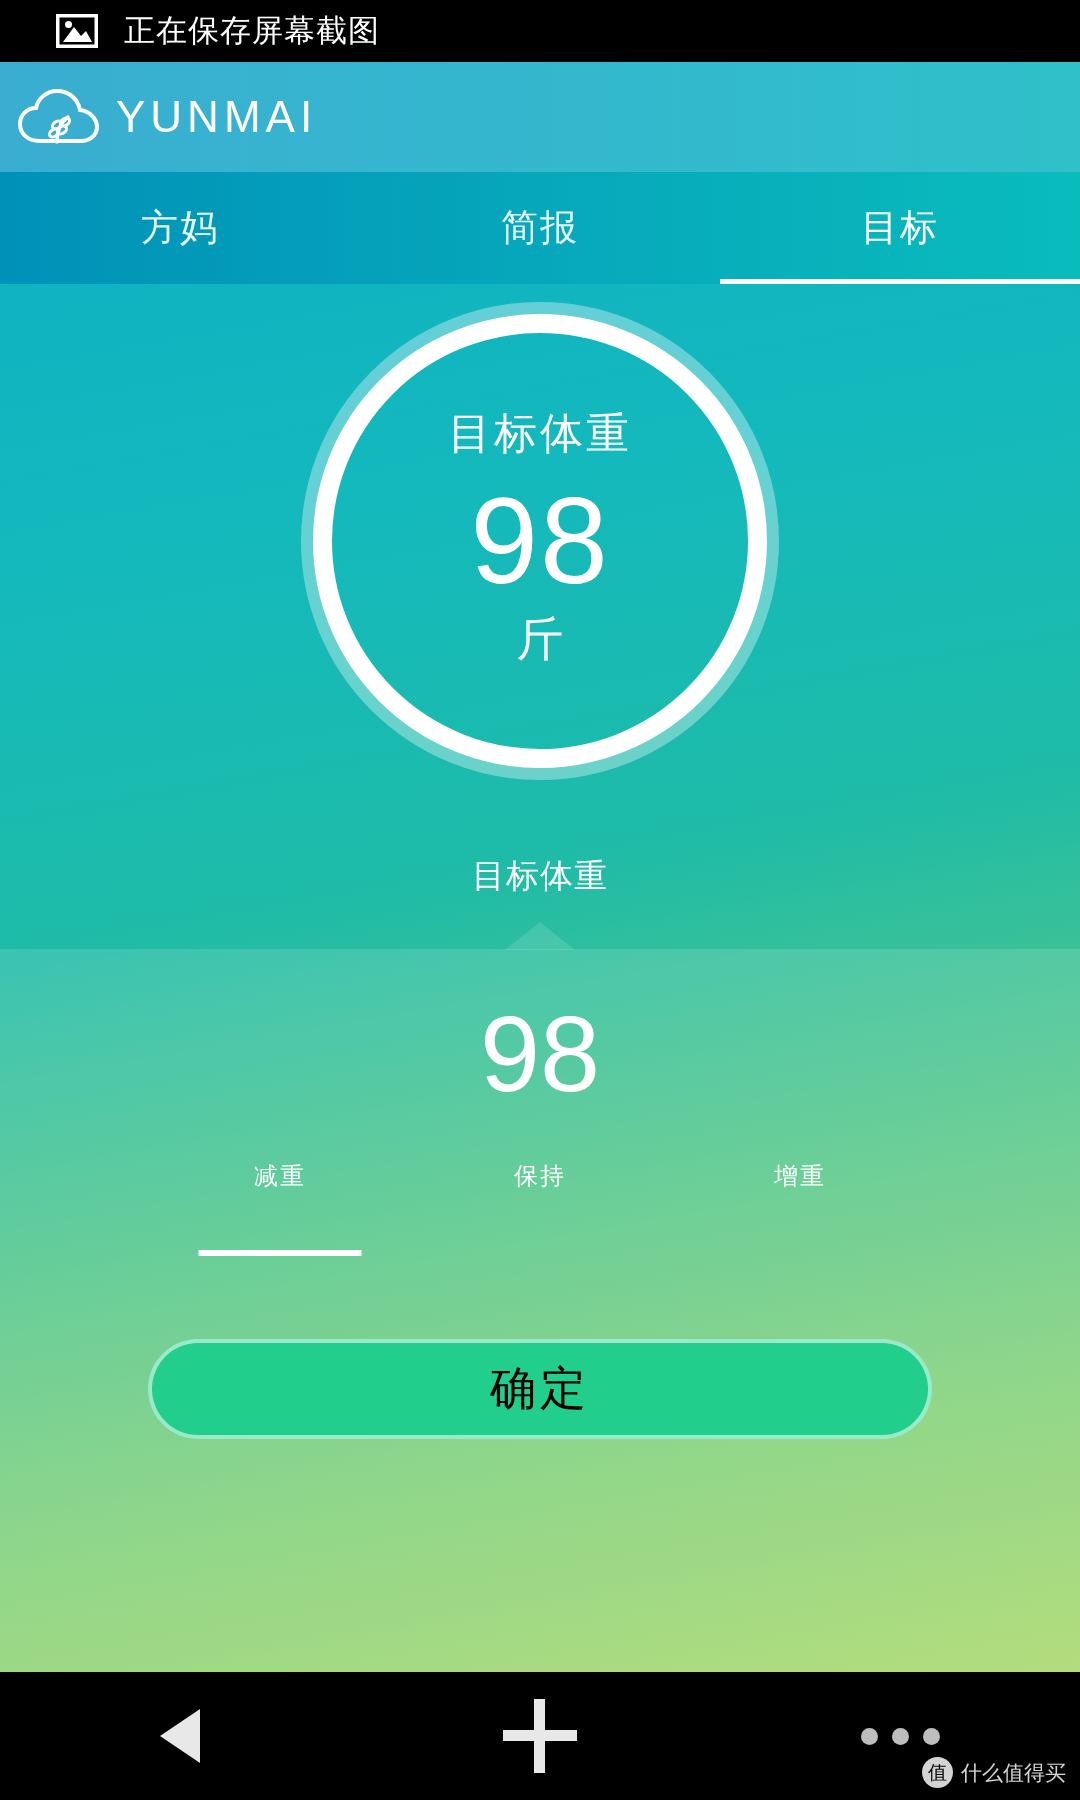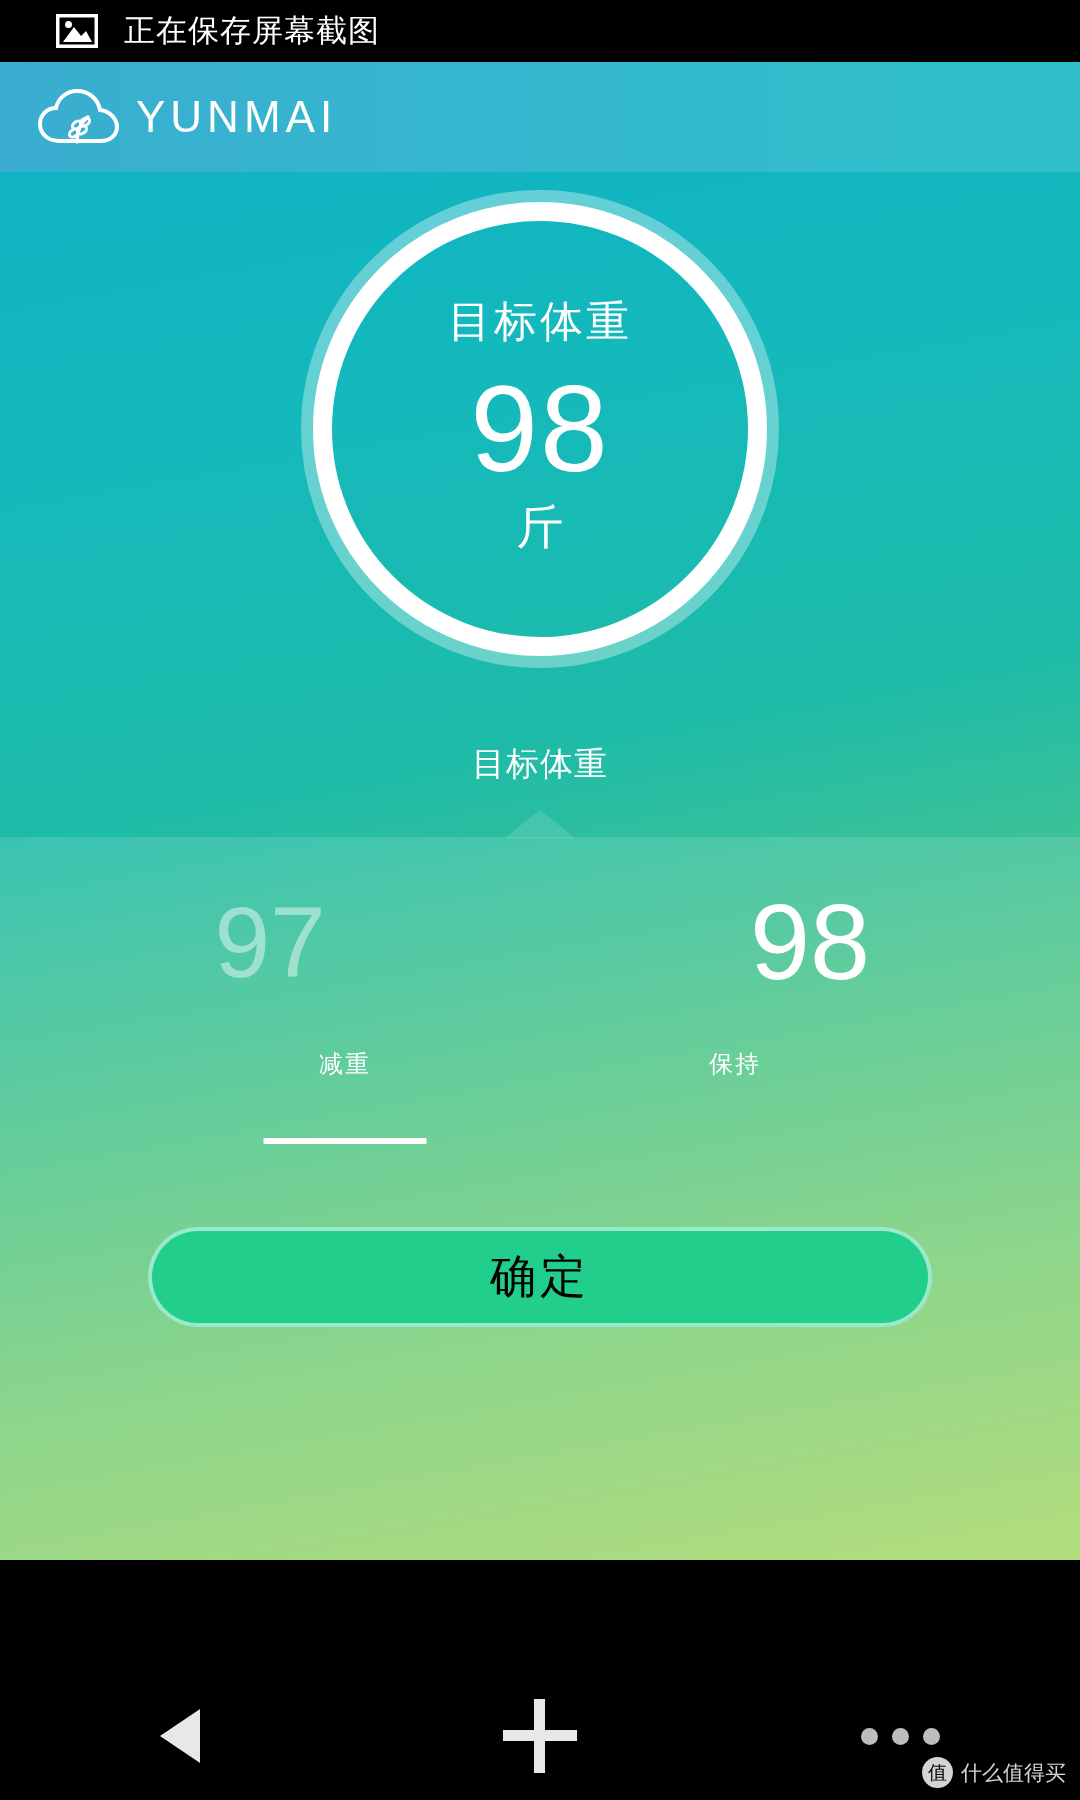--- a/index.html
+++ b/index.html
@@ -26,21 +26,21 @@
   
   .app{
     position:absolute; left:0; top:62px; width:1080px; height:1610px;
     overflow:hidden;
   }
 
   
   .brandbar{
     position:relative; height:110px; width:100%;
     background:linear-gradient(90deg,#3aadd0 0%,#35b6cf 40%,#2fc0c9 100%);
-    display:flex; align-items:center; padding-left:36px;
+    display:flex; align-items:center; padding-left:16px;
   }
   .logo-wrap{ display:flex; align-items:center; }
   .cloud{ width:86px; height:62px; }
   .brandname{
     color:#ffffff; font-size:44px; letter-spacing:5px; margin-left:14px;
     font-weight:300;
   }
 
   
   .tabs{
@@ -201,52 +201,69 @@
           <ellipse cx="38" cy="47" rx="5" ry="3.4" transform="rotate(-35 38 47)" fill="none" stroke="#ffffff" stroke-width="3"></ellipse>
           <ellipse cx="46" cy="44" rx="5" ry="3.4" transform="rotate(-35 46 44)" fill="none" stroke="#ffffff" stroke-width="3"></ellipse>
           <ellipse cx="41" cy="39" rx="5" ry="3.4" transform="rotate(-35 41 39)" fill="none" stroke="#ffffff" stroke-width="3"></ellipse>
           <ellipse cx="49" cy="36" rx="5" ry="3.4" transform="rotate(-35 49 36)" fill="none" stroke="#ffffff" stroke-width="3"></ellipse>
         </svg>
       </span>
       <span class="brandname">YUNMAI</span>
     </div>
   </div>
 
+  <div class="tabs">
+    <div class="tab dim">
+      <span>方妈</span>
+
+    </div>
+    <div class="tab dim">
+      <span>简报</span>
+
+    </div>
+    <div class="tab active">
+      <span>目标</span>
+      <span class="tab-underline"></span>
+    </div>
+  </div>
 
   <div class="body-area">
 
     <div class="circle-wrap">
       <div class="ring-outer"></div>
       <div class="ring-inner"></div>
       <div class="circle-content">
         <div class="circle-title">目标体重</div>
         <div class="circle-value">98</div>
         <div class="circle-unit">斤</div>
       </div>
     </div>
 
     <div class="picker-caption">目标体重</div>
 
     <div class="sheet">
       <div class="sheet-arrow"></div>
 
       <div class="picker">
-        <div class="num side">97</div>
         <div class="num center">98</div>
       </div>
 
       <div class="modes">
         <div class="mode active">
           <span>减重</span>
           <span class="mode-underline"></span>
         </div>
         <div class="mode">
           <span>保持</span>
           
         </div>
+        <div class="mode">
+          <span>增重</span>
+          
+        </div>
       </div>
 
 
       <div class="confirm-btn">确定</div>
     </div>
   </div>
 </div>
 
 <div class="navbar">
   <div class="nav-btn">

